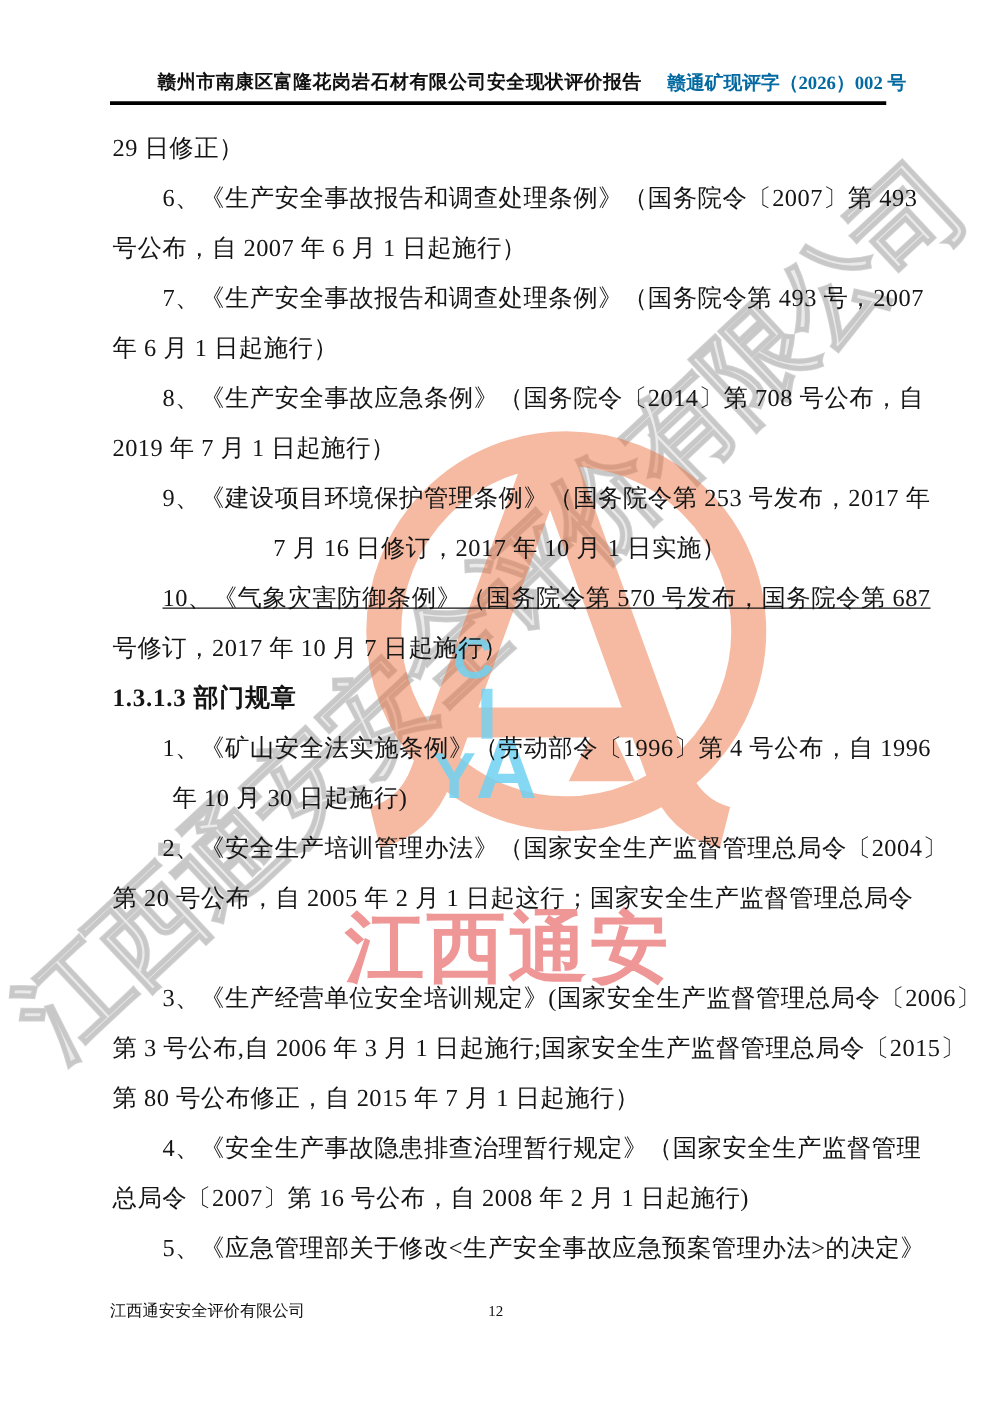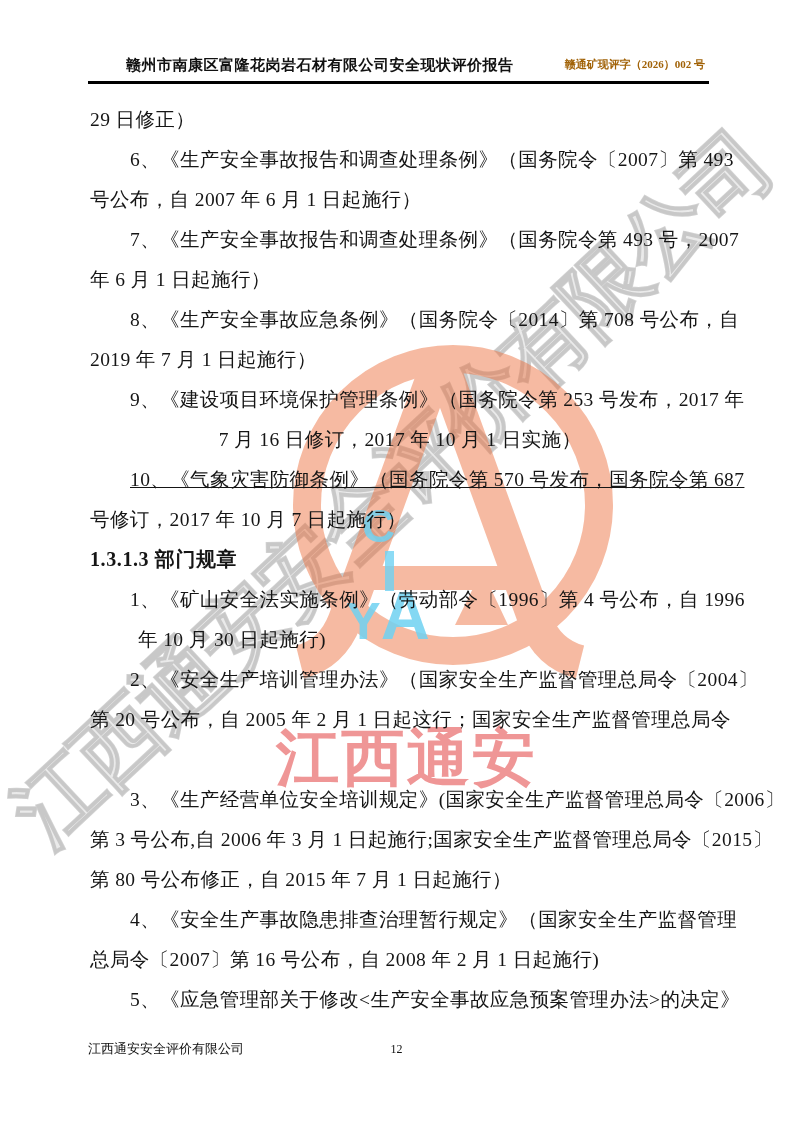--- a/index.html
+++ b/index.html
@@ -6,22 +6,22 @@
   body{
     width:793px;height:1122px;position:relative;background:#ffffff;overflow:hidden;
     font-family:"Liberation Serif","DejaVu Serif",serif;
   }
   
   .hdr-left{
     position:absolute;left:88px;top:56px;font-family:"Liberation Sans","DejaVu Sans",sans-serif;
     font-weight:bold;font-size:15px;color:#111;letter-spacing:.5px;z-index:6;white-space:nowrap;padding-left:38px;
   }
   .hdr-right{
-    position:absolute;right:88px;top:57px;font-family:"Liberation Serif","DejaVu Serif",serif;
-    font-weight:600;font-size:11px;color:#a16207;z-index:6;white-space:nowrap;
+    position:absolute;right:68px;top:57px;font-family:"Liberation Serif","DejaVu Serif",serif;
+    font-weight:600;font-size:15px;color:#0369a1;z-index:6;white-space:nowrap;
   }
   .hdr-rule{
     position:absolute;left:88px;top:81px;width:621px;height:2.5px;background:#000;z-index:6;
   }
   
   .lines{position:absolute;inset:0;z-index:5;}
   .line{
     position:absolute;left:90px;width:620px;font-size:19.5px;line-height:27px;color:#151515;
     white-space:nowrap;letter-spacing:.4px;
   }

